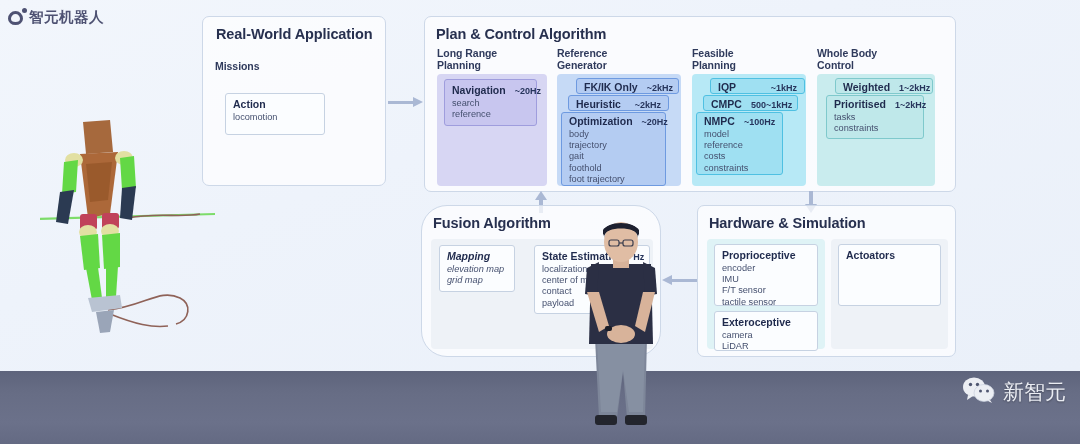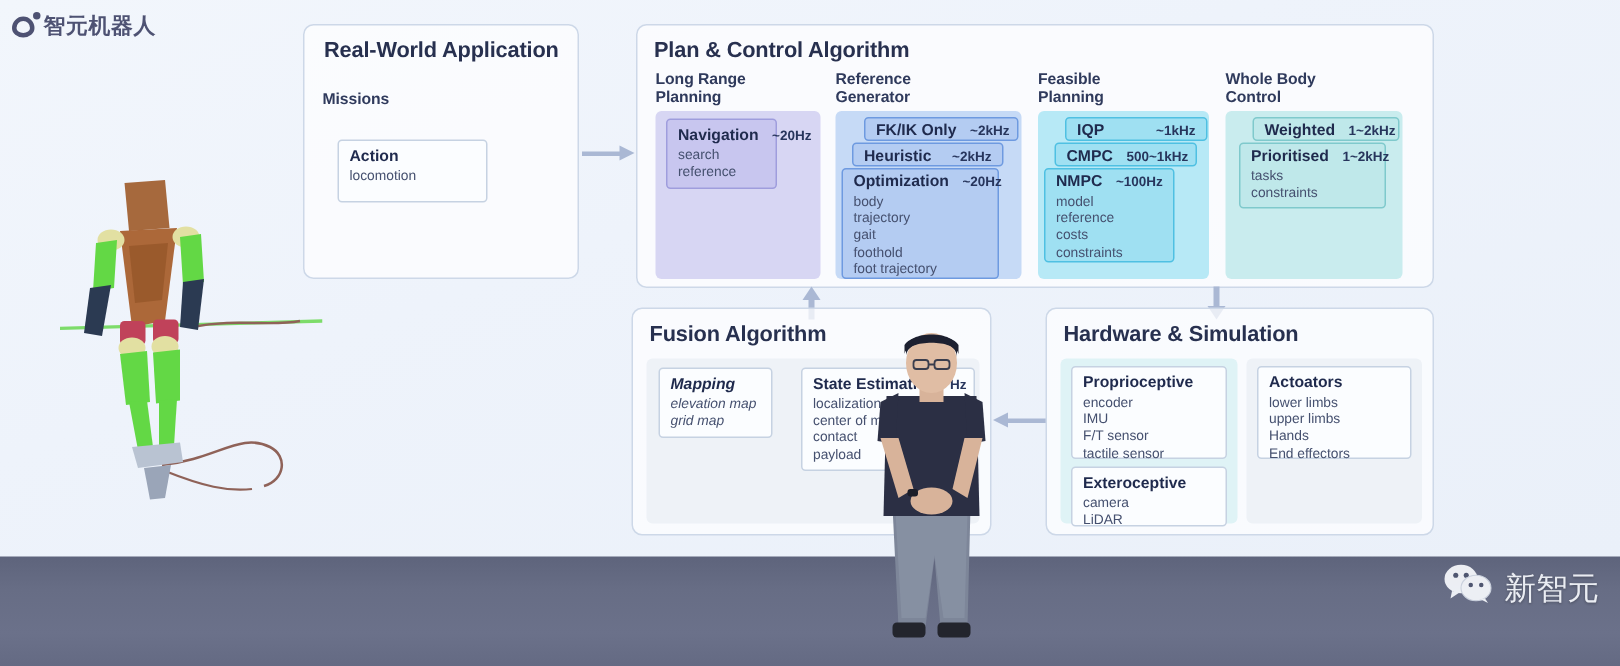--- a/index.html
+++ b/index.html
@@ -183,21 +183,21 @@
   </div>
 
   <div class="panel" style="left:424px; top:16px; width:532px; height:176px;">
     <div class="panel-title" style="left:11px; top:9px;">Plan &amp; Control Algorithm</div>
 
     <div class="panel-sub" style="left:12px; top:31px;">
       <div>Long Range</div>
       <div>Planning</div>
     </div>
     <div class="group-col v-purple-lite" style="left:12px; top:57px; width:110px; height:112px;"></div>
-    <div class="node v-purple" style="left:19px; top:62px; width:74px; height:47px;">
+    <div class="node v-purple" style="left:19px; top:62px; width:93px; height:47px;">
       <div class="node-head">
         <span class="node-title">Navigation</span>
         <span class="node-freq">~20Hz</span>
       </div>
       <div class="node-items">
         <div class="node-item">search</div>
         <div class="node-item">reference</div>
       </div>
     </div>
 
@@ -288,21 +288,21 @@
   <div class="arrow" style="left:535px; top:191px; width:12px; height:22px;">
     <div class="shaft" style="left:4px; top:7px; width:3.5px; height:15px;"></div>
     <div class="head" style="left:0; top:0; border-left:6px solid transparent; border-right:6px solid transparent; border-bottom:9px solid #aab8d4;"></div>
   </div>
 
   <div class="arrow" style="left:805px; top:191px; width:12px; height:22px;">
     <div class="shaft" style="left:4px; top:0; width:3.5px; height:15px;"></div>
     <div class="head" style="left:0; bottom:0; border-left:6px solid transparent; border-right:6px solid transparent; border-top:9px solid #aab8d4;"></div>
   </div>
 
-  <div class="panel" style="left:421px; top:205px; width:240px; height:152px;">
+  <div class="panel" style="left:421px; top:205px; width:240px; height:152px;border-radius:26px;">
     <div class="panel-title" style="left:11px; top:9px;">Fusion Algorithm</div>
     <div class="group-col v-grey" style="left:9px; top:33px; width:222px; height:110px;"></div>
     <div class="node v-white" style="left:17px; top:39px; width:76px; height:47px;font-style:italic;">
       <div class="node-head">
         <span class="node-title">Mapping</span>
       </div>
       <div class="node-items">
         <div class="node-item">elevation map</div>
         <div class="node-item">grid map</div>
       </div>
@@ -349,26 +349,20 @@
       </div>
       <div class="node-items">
         <div class="node-item">camera</div>
         <div class="node-item">LiDAR</div>
       </div>
     </div>
 
     <div class="node v-white" style="left:140px; top:38px; width:103px; height:62px;">
       <div class="node-head">
         <span class="node-title">Actoators</span>
-      </div>
-      <div class="node-items">
-        <div class="node-item">lower limbs</div>
-        <div class="node-item">upper limbs</div>
-        <div class="node-item">Hands</div>
-        <div class="node-item">End effectors</div>
       </div>
     </div>
   </div>
 
   <div id="presenter">
     <svg width="100" height="222" viewBox="0 0 100 222">
 
       <path d="M22 116 L74 116 L72 196 L54 196 L50 150 L44 196 L26 196 Z" fill="#7d8699"></path>
       <path d="M24 120 L72 120 L70 190 L56 190 L50 148 L44 190 L28 190 Z" fill="#8a93a6" opacity=".75"></path>
 

